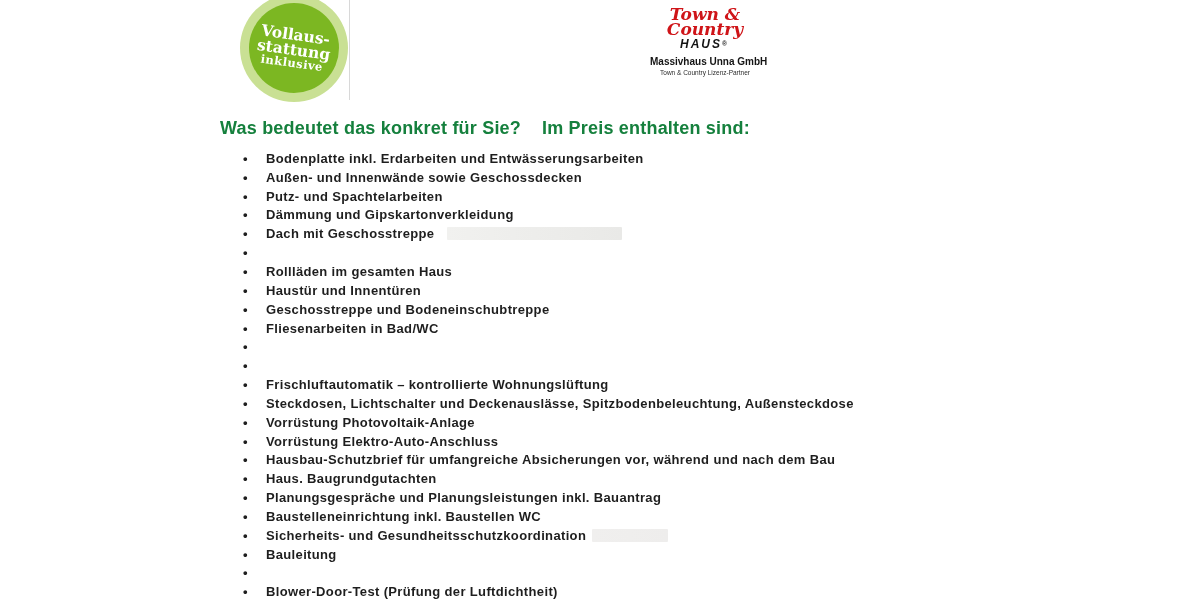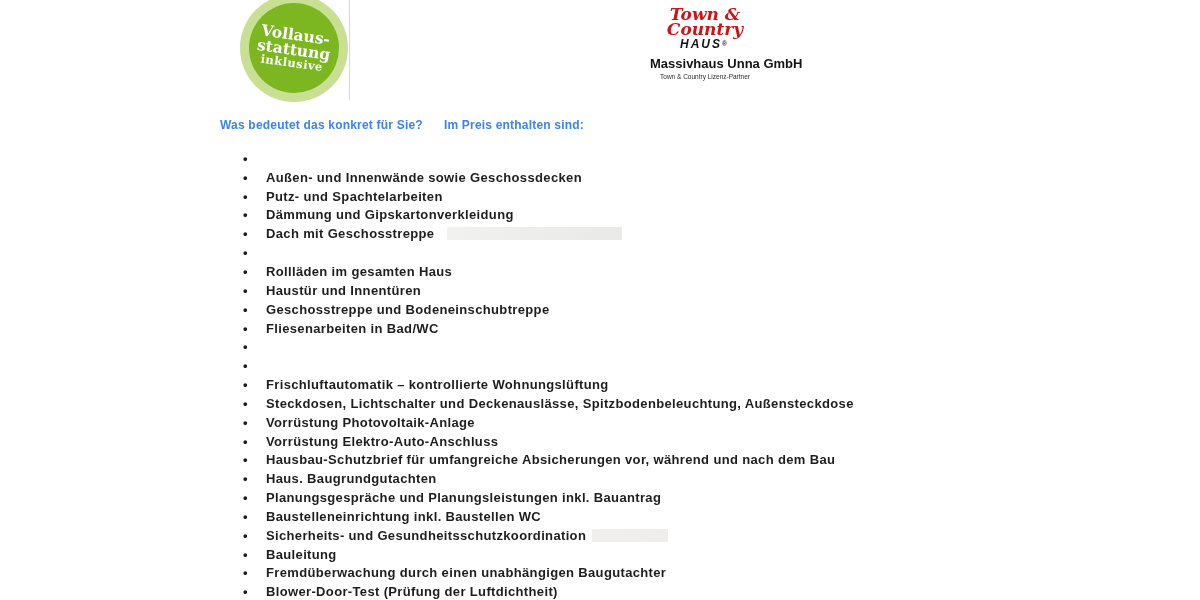--- a/index.html
+++ b/index.html
@@ -34,27 +34,27 @@
   .logo-brand-line {
     font-family:"DejaVu Serif", serif; font-style:italic; font-weight:bold;
     color:#cf1418; font-size:17px; line-height:15px; white-space:nowrap;
   }
   .logo-haus-row {
     font-family:"Liberation Sans", sans-serif; font-style:italic; font-weight:bold;
     color:#141414; font-size:12px; line-height:12px; letter-spacing:2px;
     margin-top:1px; padding-left:30px; text-align:left; white-space:nowrap;
   }
   .logo-reg { font-size:6.5px; vertical-align:top; letter-spacing:0; }
-  .logo-company { margin-top:6px; font-size:13px; font-weight:bold; color:#141414; white-space:nowrap; }
+  .logo-company { margin-top:6px; font-size:10px; font-weight:bold; color:#141414; white-space:nowrap; }
   .logo-partner { margin-top:2px; font-size:6.5px; color:#2b2b2b; white-space:nowrap; }
 
   
   .heading {
     position:absolute; left:220px; top:118px;
-    font-size:12px; font-weight:bold; color:#3b82f6; letter-spacing:.2px;
+    font-size:18px; font-weight:bold; color:#15803d; letter-spacing:.2px;
     white-space:nowrap;
   }
   .heading-included { margin-left:21px; }
 
   
   .list {
     position:absolute; left:243px; top:149px; margin:0; padding:0;
     list-style:none; width:760px;
   }
   .item {
@@ -94,20 +94,21 @@
     <div class="logo-partner">Town &amp; Country Lizenz-Partner</div>
   </div>
 
   <div class="heading">
     <span>Was bedeutet das konkret für Sie?</span><span class="heading-included">Im Preis enthalten sind:</span>
   </div>
 
   <ul class="list">
     <li class="item">
         <span class="bullet">•</span>
+        <span>Bodenplatte inkl. Erdarbeiten und Entwässerungsarbeiten</span>
       </li>
     <li class="item">
         <span class="bullet">•</span>
         <span>Außen- und Innenwände sowie Geschossdecken</span>
       </li>
     <li class="item">
         <span class="bullet">•</span>
         <span>Putz- und Spachtelarbeiten</span>
       </li>
     <li class="item">
@@ -180,21 +181,20 @@
         <span class="bullet">•</span>
         <span>Sicherheits- und Gesundheitsschutzkoordination</span>
         <span class="redaction redaction-small"></span>
       </li>
     <li class="item">
         <span class="bullet">•</span>
         <span>Bauleitung</span>
       </li>
     <li class="item">
         <span class="bullet">•</span>
-        <span>Fremdüberwachung durch einen unabhängigen Baugutachter</span>
       </li>
     <li class="item">
         <span class="bullet">•</span>
         <span>Blower-Door-Test (Prüfung der Luftdichtheit)</span>
       </li>
   </ul>
 
 </div>
 
 </body></html>

